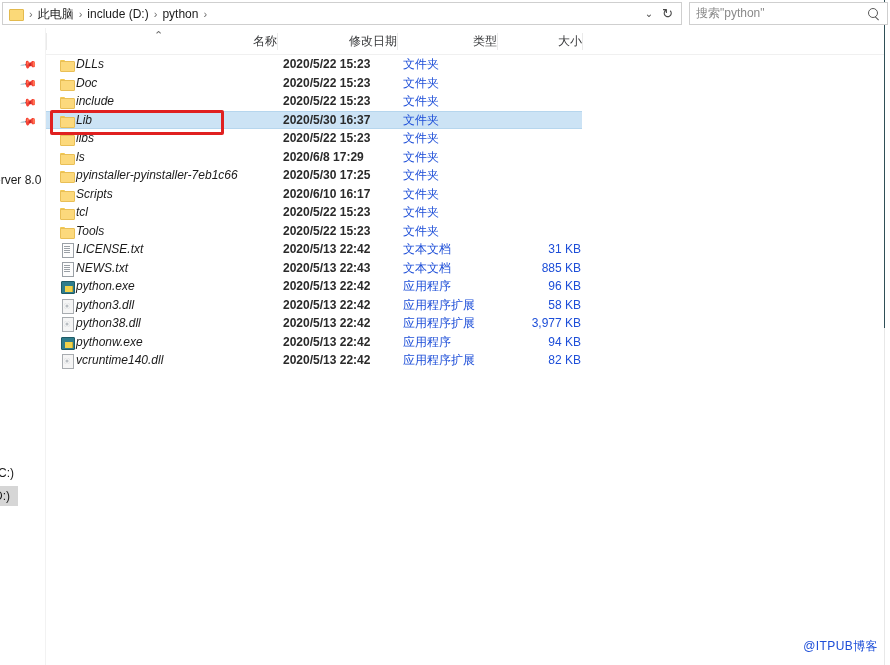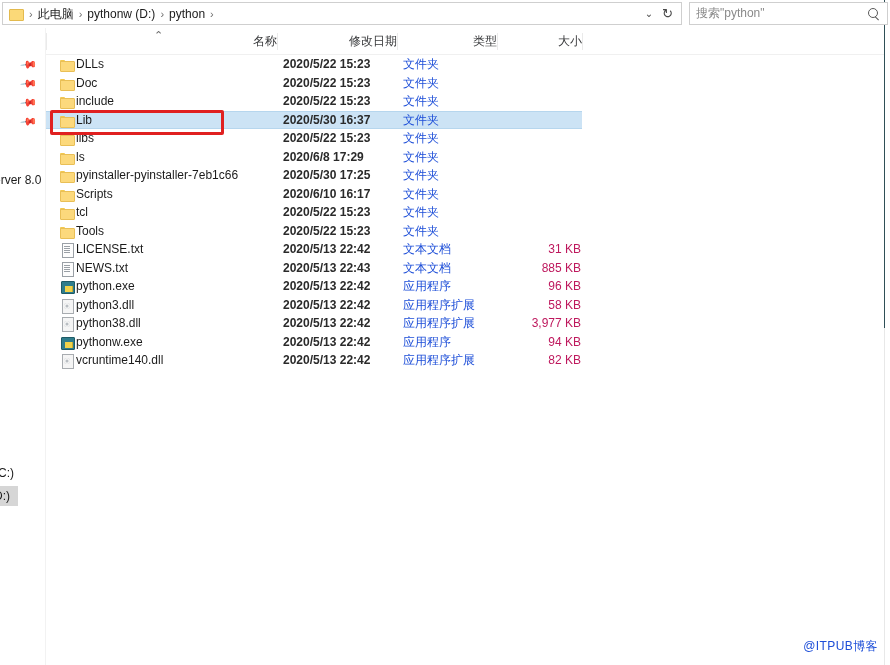--- a/index.html
+++ b/index.html
@@ -236,24 +236,24 @@
   .cell {
     position: absolute;
     top: 0;
     height: 18.5px;
     line-height: 18.5px;
     font-size: 12px;
     color: #1b1b1b;
     white-space: nowrap;
     overflow: hidden;
   }
-  .c-name { left: 8px; width: 230px; padding-left: 22px; }
+  .c-name { left: 8px; width: 230px; padding-left: 22px; font-style: italic; }
   .c-date { left: 237px; width: 120px; color: #2a2a2a; font-weight: bold; }
   .c-type { left: 357px; width: 105px; color: #1d4ed8; }
-  .c-size { left: 455px; width: 80px; text-align: right; color: #be185d; }
+  .c-size { left: 455px; width: 80px; text-align: right; color: #1d4ed8; }
 
   
   .ficon {
     position: absolute;
     left: 6px;
     top: 3px;
     width: 14px;
     height: 12px;
   }
   
@@ -358,21 +358,21 @@
 <div id="app">
 
   <div class="window-edge"></div>
   <div class="window-edge-lower"></div>
 
   <div class="addressbar">
     <span class="addr-folder-icon"></span>
     <span class="crumb-sep">›</span>
     <span class="crumb">此电脑</span>
     <span class="crumb-sep">›</span>
-    <span class="crumb">pythonw (D:)</span>
+    <span class="crumb">include (D:)</span>
     <span class="crumb-sep">›</span>
     <span class="crumb">python</span>
     <span class="crumb-sep">›</span>
     <span class="addr-spacer"></span>
     <span class="addr-chevron">⌄</span>
     <span class="addr-refresh">↻</span>
   </div>
 
   <div class="searchbox">
     <span class="search-text">搜索"python"</span>

